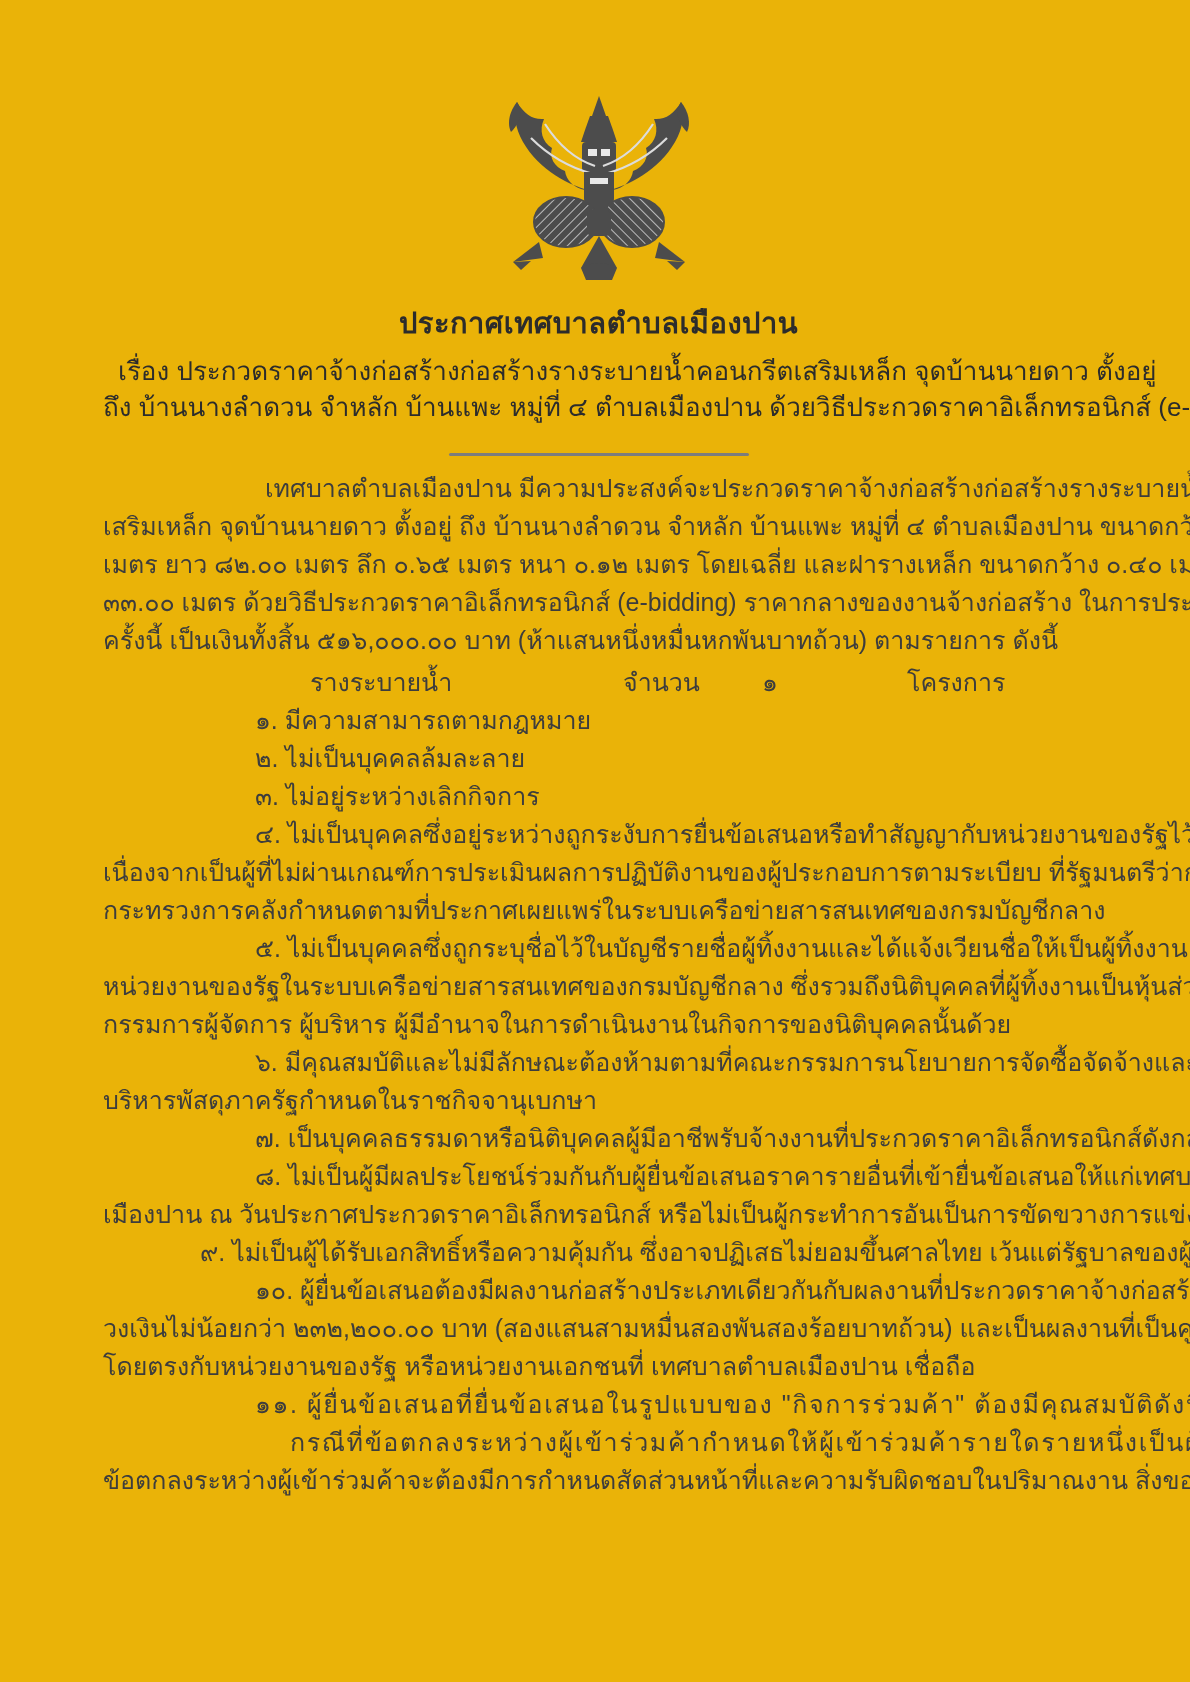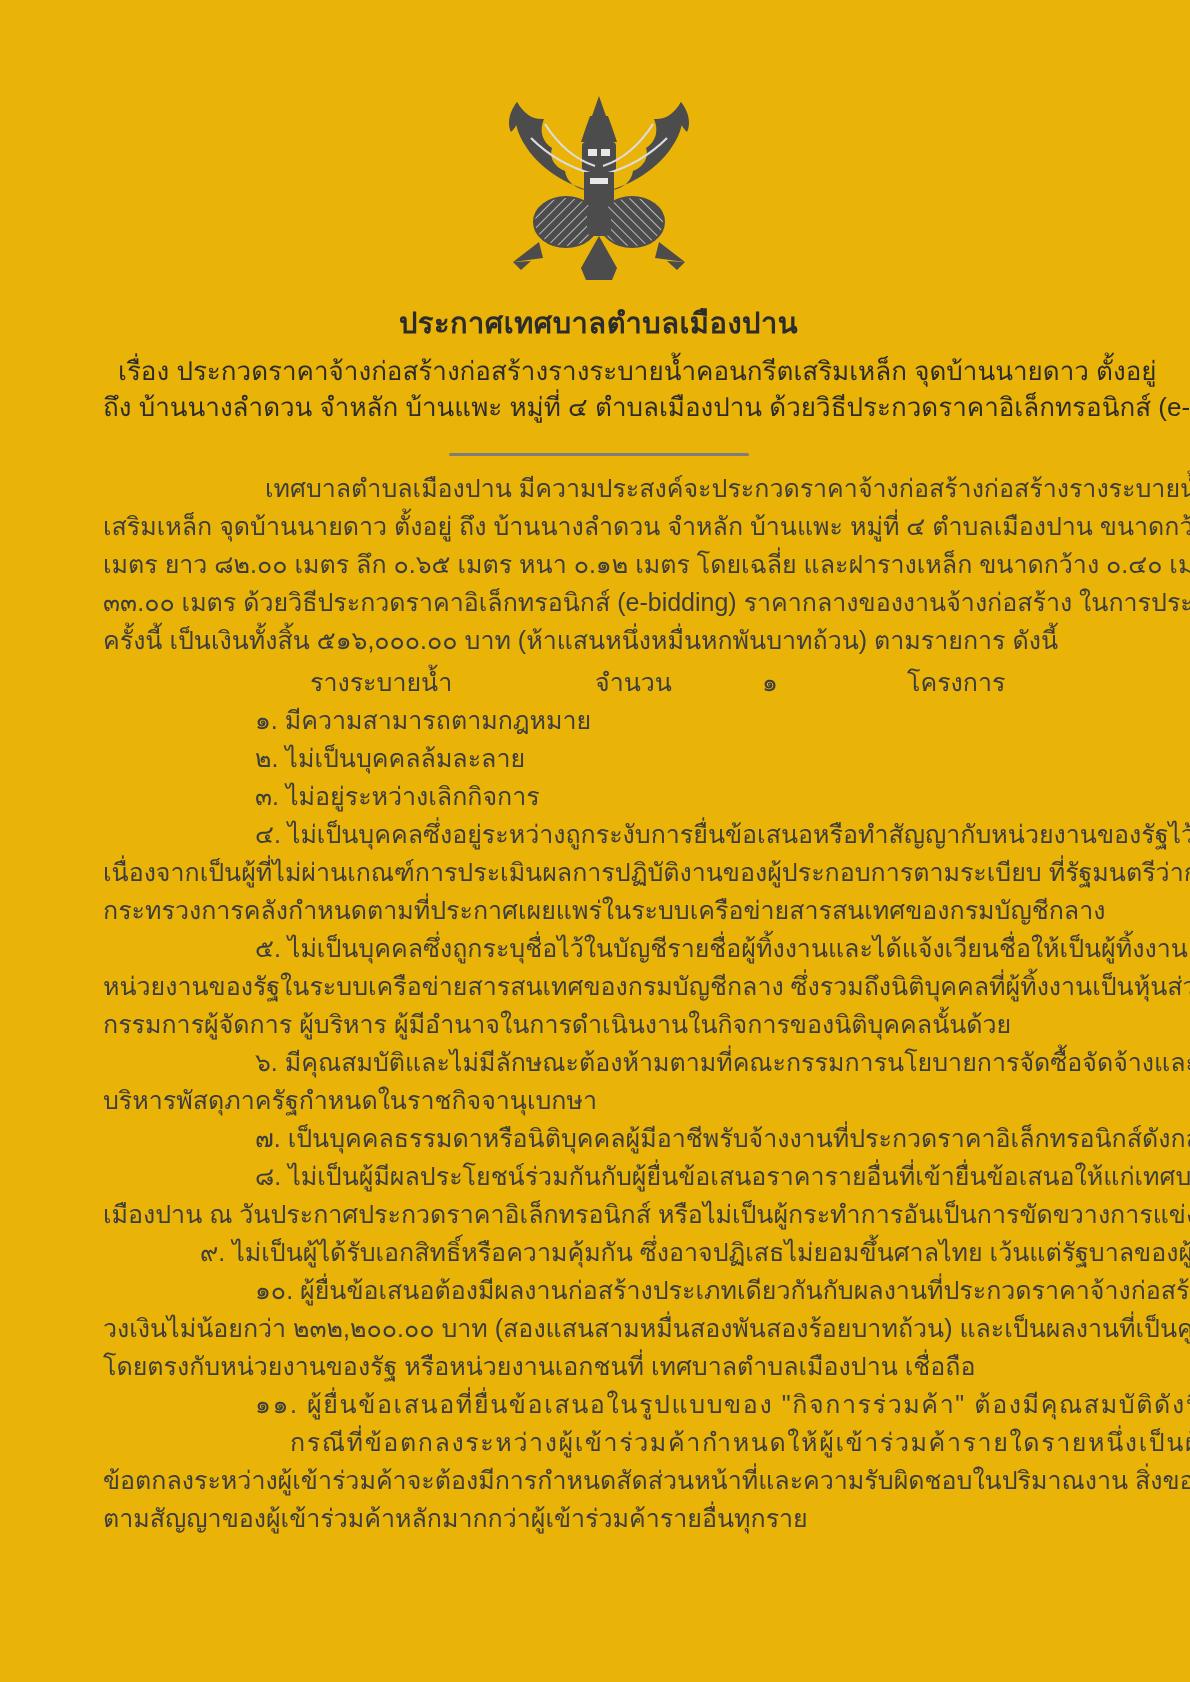--- a/index.html
+++ b/index.html
@@ -45,21 +45,21 @@
   .doc-line { white-space: nowrap; }
   .indent-none  { padding-left: 0; }
   .indent-intro { padding-left: 162px; }
   .indent-std   { padding-left: 152px; }
   .indent-wide  { padding-left: 187px; }
   .indent-small { padding-left: 97px; }
   .tracked { letter-spacing: 1.6px; }
   .item-row { position: relative; height: 38px; margin-top: 4px; }
   .item-row span { position: absolute; top: 0; white-space: nowrap; }
   .item-name  { left: 187px; margin-left: 20px; }
-  .item-qty-label { left: 492px; }
+  .item-qty-label { left: 520px; }
   .item-qty   { left: 659px; }
   .item-unit  { left: 804px; }
   .heading-line { margin-top: 24px; }
   .quals { }
 </style>
 </head>
 <body>
 
 <div class="page">
 
@@ -159,18 +159,17 @@
         <div class="doc-line indent-std">๗. เป็นบุคคลธรรมดาหรือนิติบุคคลผู้มีอาชีพรับจ้างงานที่ประกวดราคาอิเล็กทรอนิกส์ดังกล่าว</div>
         <div class="doc-line indent-std">๘. ไม่เป็นผู้มีผลประโยชน์ร่วมกันกับผู้ยื่นข้อเสนอราคารายอื่นที่เข้ายื่นข้อเสนอให้แก่เทศบาลตำบล</div>
         <div class="doc-line indent-none">เมืองปาน ณ วันประกาศประกวดราคาอิเล็กทรอนิกส์ หรือไม่เป็นผู้กระทำการอันเป็นการขัดขวางการแข่งขันราคา</div>
         <div class="doc-line indent-small">๙. ไม่เป็นผู้ได้รับเอกสิทธิ์หรือความคุ้มกัน ซึ่งอาจปฏิเสธไม่ยอมขึ้นศาลไทย เว้นแต่รัฐบาลของผู้ยื่นข้อเสนอได้มี</div>
         <div class="doc-line indent-std">๑๐. ผู้ยื่นข้อเสนอต้องมีผลงานก่อสร้างประเภทเดียวกันกับผลงานที่ประกวดราคาจ้างก่อสร้างใน</div>
         <div class="doc-line indent-none">วงเงินไม่น้อยกว่า ๒๓๒,๒๐๐.๐๐ บาท (สองแสนสามหมื่นสองพันสองร้อยบาทถ้วน) และเป็นผลงานที่เป็นคู่สัญญา</div>
         <div class="doc-line indent-none">โดยตรงกับหน่วยงานของรัฐ หรือหน่วยงานเอกชนที่ เทศบาลตำบลเมืองปาน เชื่อถือ</div>
         <div class="doc-line indent-std tracked">๑๑. ผู้ยื่นข้อเสนอที่ยื่นข้อเสนอในรูปแบบของ "กิจการร่วมค้า" ต้องมีคุณสมบัติดังนี้</div>
         <div class="doc-line indent-wide tracked">กรณีที่ข้อตกลงระหว่างผู้เข้าร่วมค้ากำหนดให้ผู้เข้าร่วมค้ารายใดรายหนึ่งเป็นผู้เข้าร่วมค้าหลัก</div>
         <div class="doc-line indent-none">ข้อตกลงระหว่างผู้เข้าร่วมค้าจะต้องมีการกำหนดสัดส่วนหน้าที่และความรับผิดชอบในปริมาณงาน สิ่งของ หรือมูลค่า</div>
-        <div class="doc-line indent-none">ตามสัญญาของผู้เข้าร่วมค้าหลักมากกว่าผู้เข้าร่วมค้ารายอื่นทุกราย</div>
       </div>
 
   </div>
 
 </div>
 
 </body></html>

